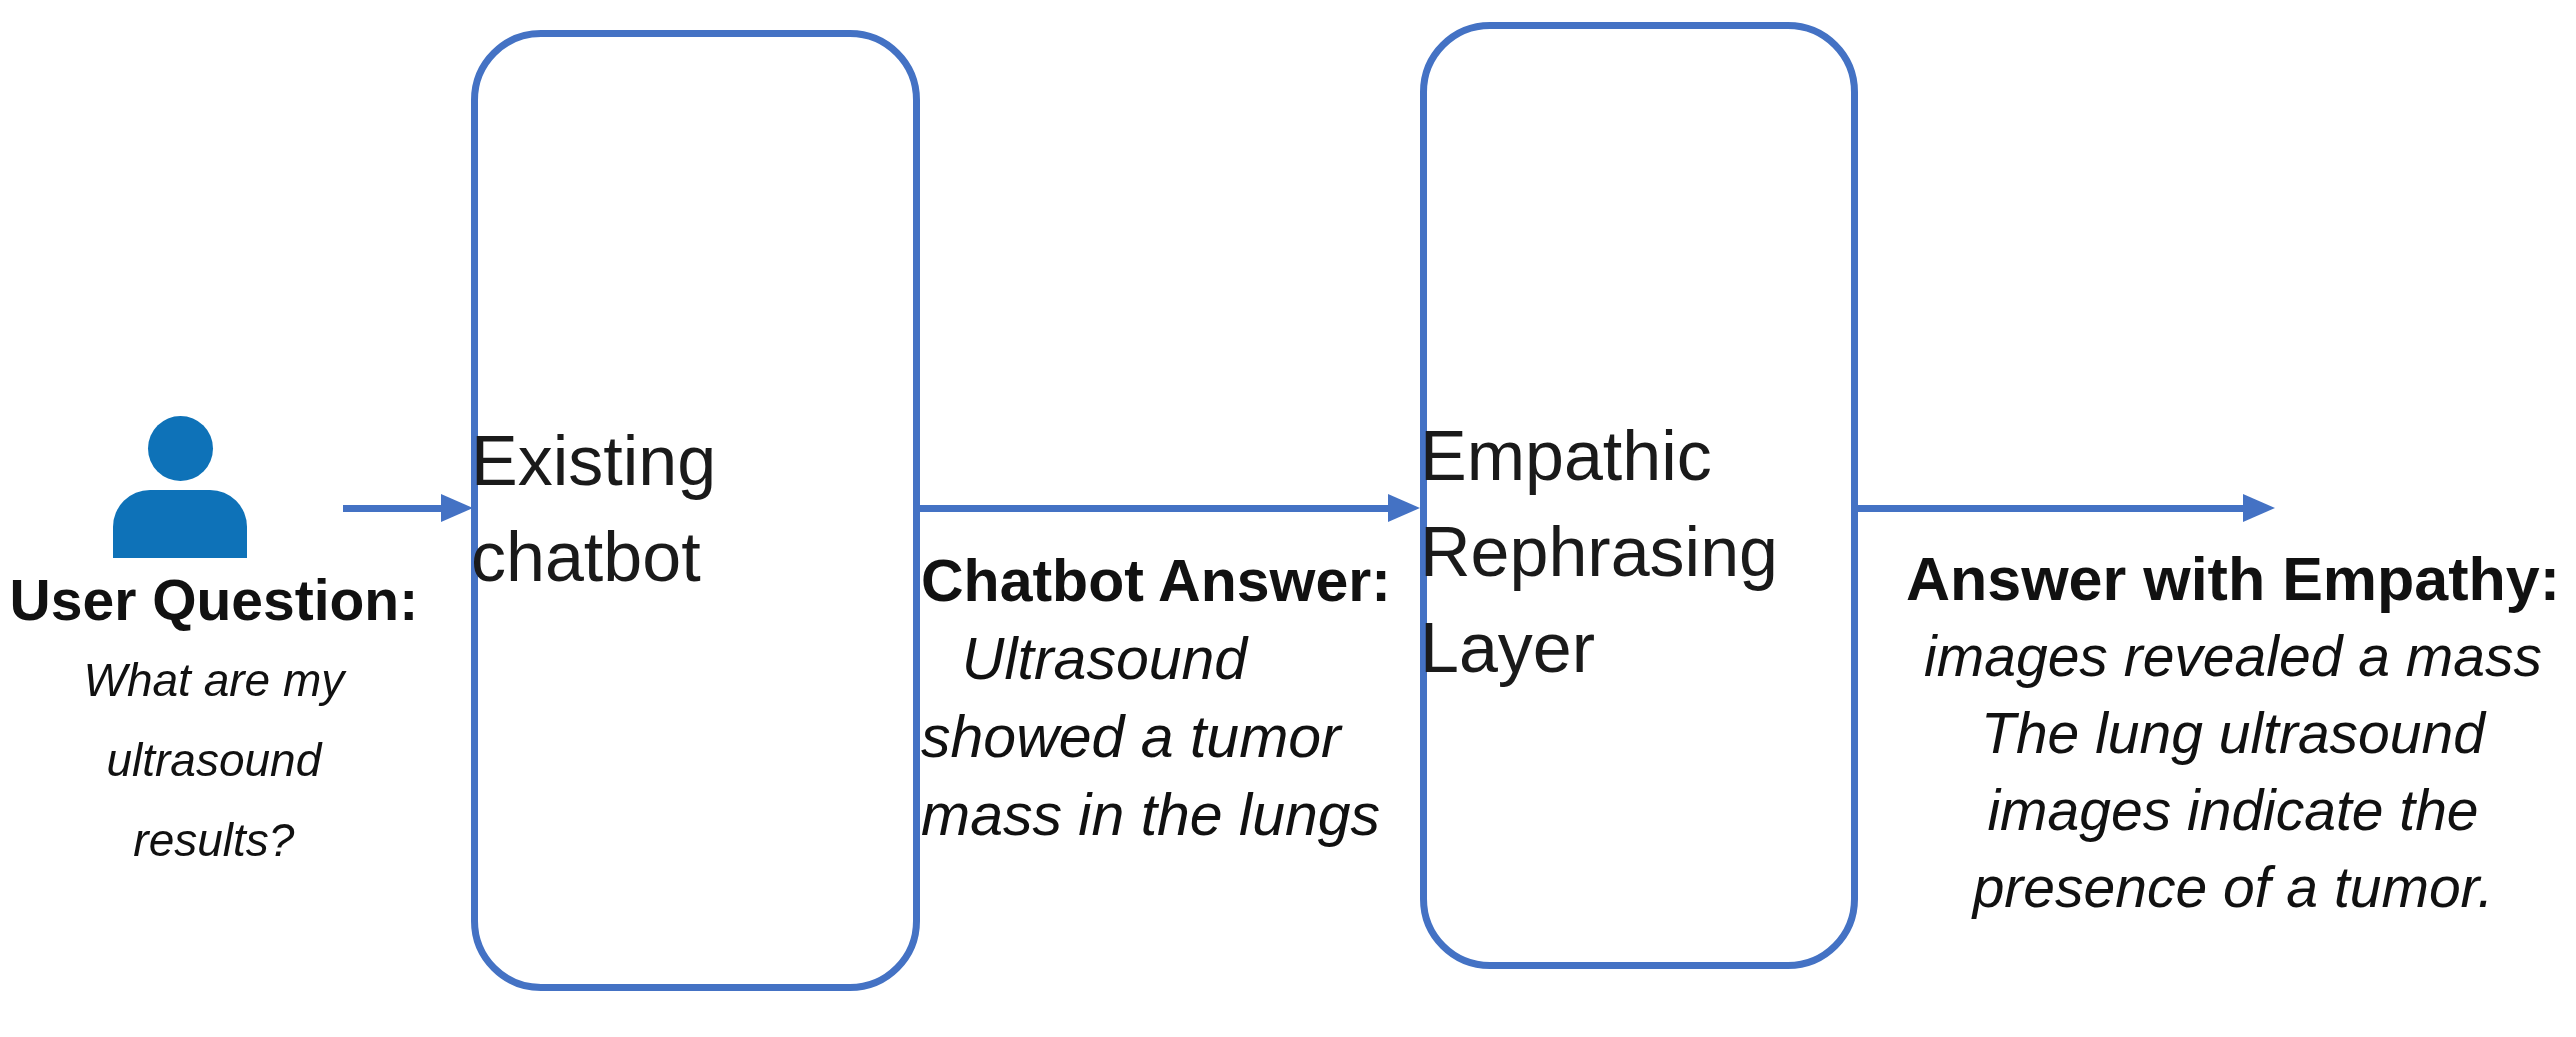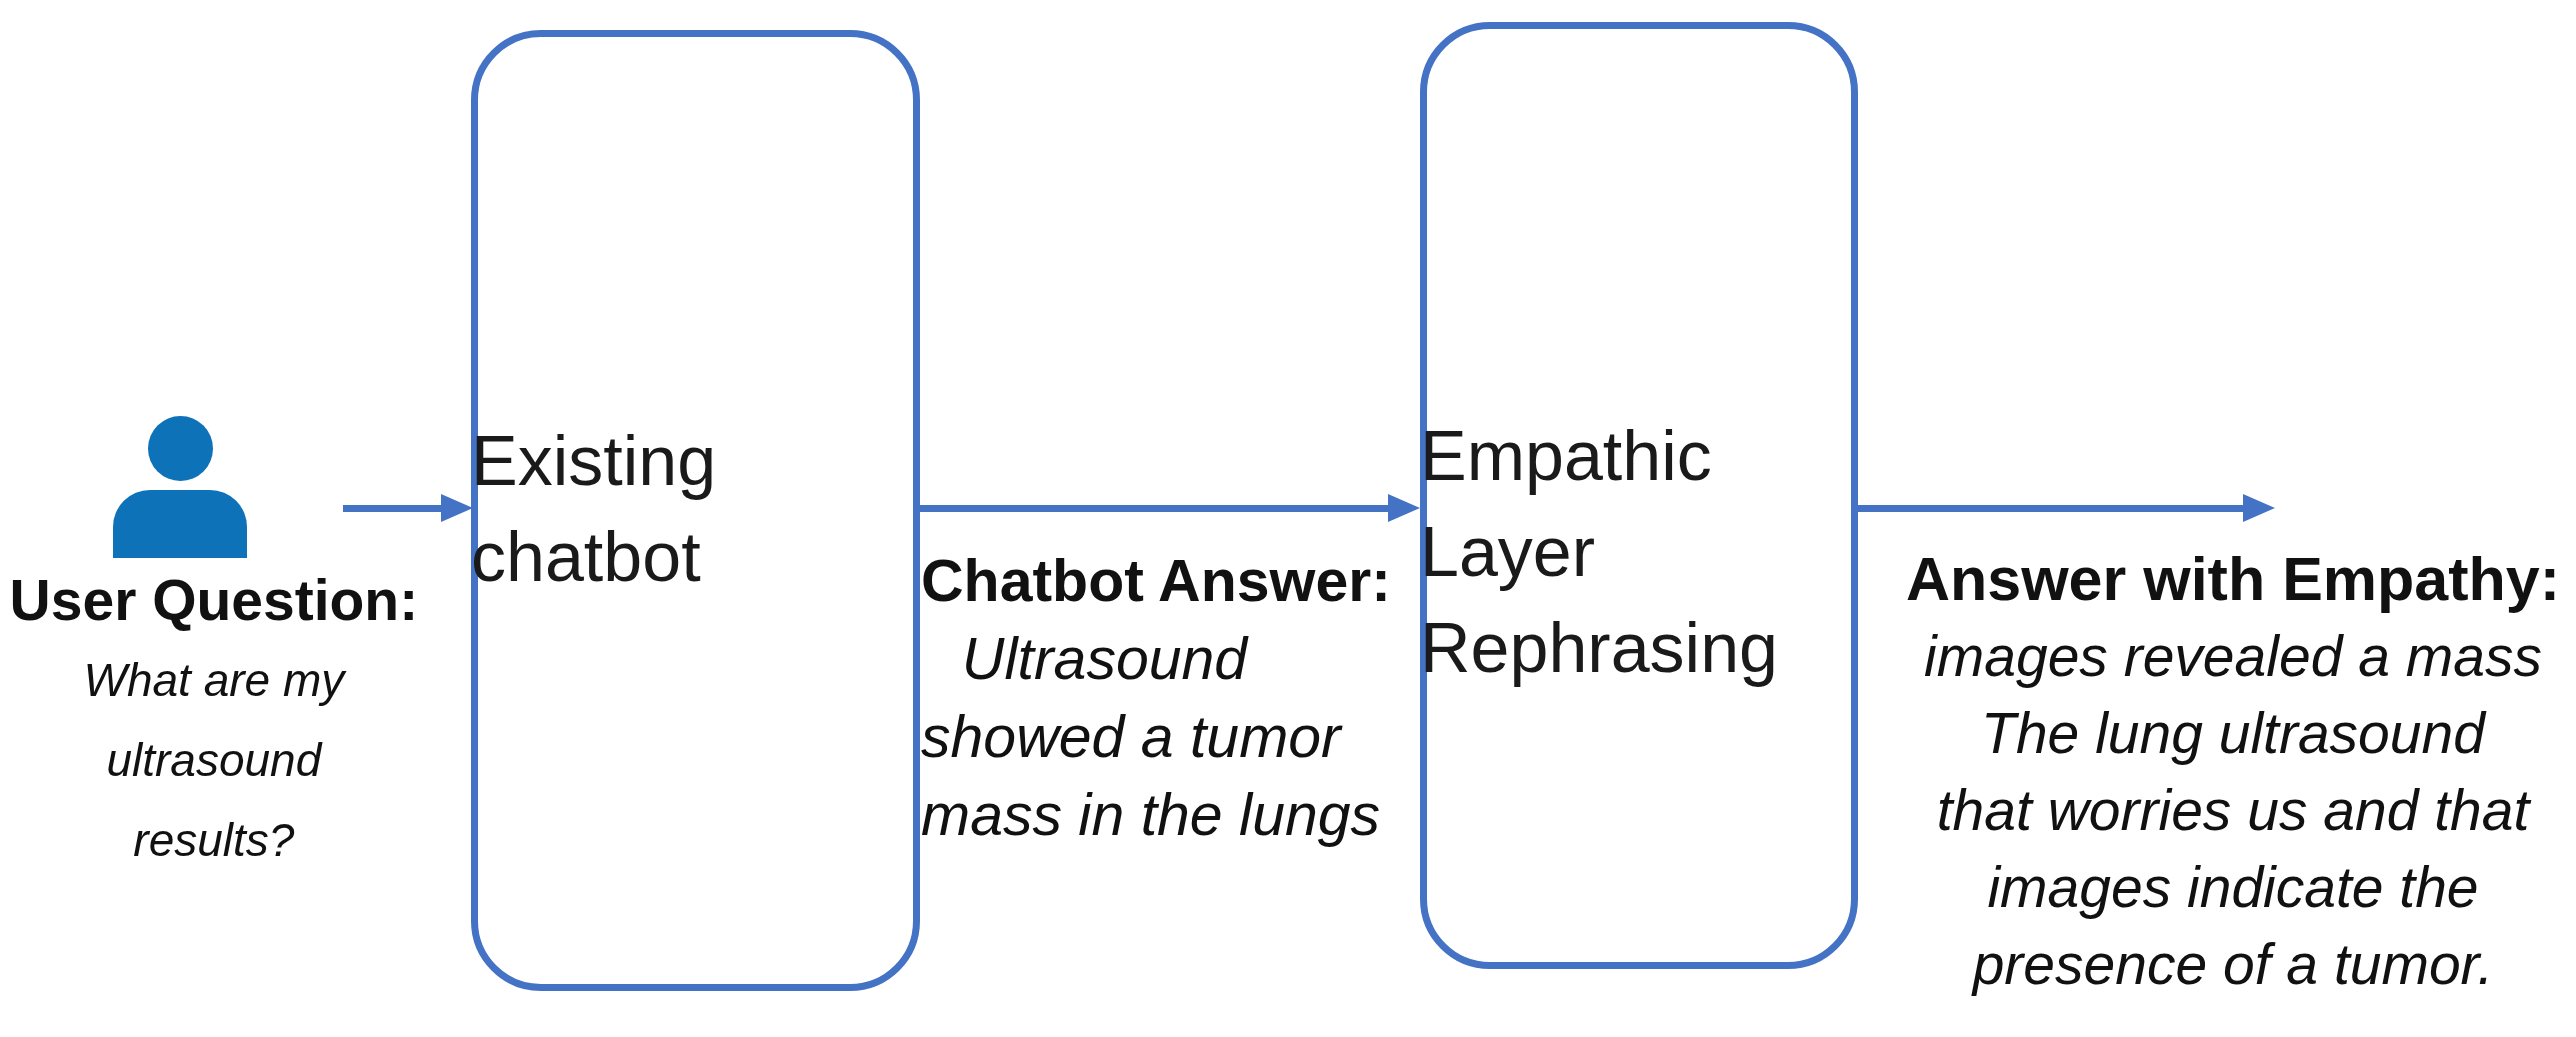--- a/index.html
+++ b/index.html
@@ -106,32 +106,31 @@
   <div class="annotation" id="chatbot-annotation">
     <div class="bold-line">Chatbot Answer:</div>
     <div class="italic-line">Ultrasound</div>
     <div class="italic-line">showed a tumor</div>
     <div class="italic-line">mass in the lungs</div>
   </div>
 
   <div class="flow-box" id="box2"></div>
   <div class="box-label" id="box2-label">
     <div>Empathic</div>
+    <div>Rephrasing</div>
     <div>Layer</div>
-    <div>Rephrasing</div>
   </div>
 
   <div class="arrow" id="arrow3">
     <div class="shaft"></div>
     <div class="head"></div>
   </div>
 
   <div class="annotation" id="empathy-annotation">
     <div class="bold-line">Answer with Empathy:</div>
     <div class="italic-line">images revealed a mass</div>
     <div class="italic-line">The lung ultrasound</div>
-    <div class="italic-line">that worries us and that</div>
     <div class="italic-line">images indicate the</div>
     <div class="italic-line">presence of a tumor.</div>
   </div>
 
 </div>
 
 
 </body></html>

